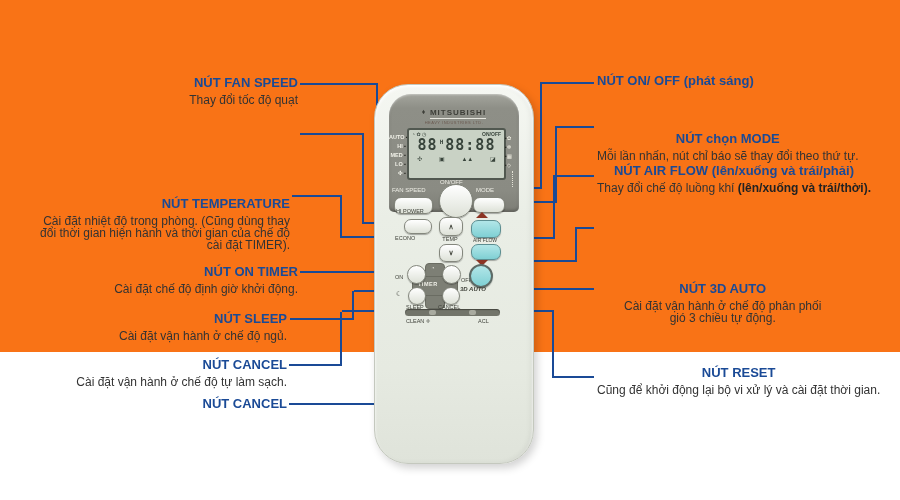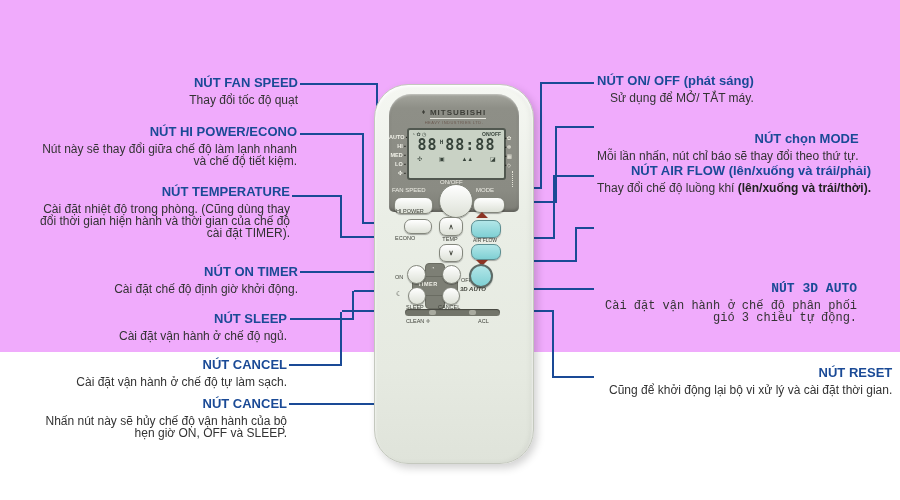--- a/index.html
+++ b/index.html
@@ -1,24 +1,24 @@
 <!DOCTYPE html>
 <html><head>
 <meta charset="utf-8">
 <style>
   html,body{margin:0;padding:0;}
   body{width:900px;height:500px;background:#ffffff;font-family:"Liberation Sans",sans-serif;overflow:hidden;}
-  #stage{position:relative;width:900px;height:352px;background:#f0abfc;}
+  #stage{position:relative;width:900px;height:352px;background:#f97316;}
 
   
   .note{position:absolute;}
   .note .t{font-size:13px;font-weight:bold;color:#1a4a96;line-height:15px;white-space:nowrap;}
   .note .d{font-size:12px;color:#333333;line-height:12.2px;margin-top:4px;white-space:pre-line;}
   .note.left{text-align:right;}
-  .note.right{text-align:right;}
+  .note.right{text-align:center;}
   .note .d b{font-weight:bold;color:#222;}
 
   
   .ln{position:absolute;background:#1a4a96;}
 
   
   .remote{position:absolute;left:374px;top:84px;width:158px;height:378px;border-radius:34px;
     background:linear-gradient(180deg,#f5f7f2 0%,#eaeee6 35%,#e6eae1 75%,#dfe3da 100%);
     border:1px solid #c4c8be;box-shadow:3px 4px 8px rgba(0,0,0,.18), inset 0 2px 3px #ffffff, inset -3px 0 5px rgba(0,0,0,.05);}
   .panel{position:absolute;left:14px;top:9px;width:130px;height:118px;border-radius:22px 22px 5px 5px;
@@ -60,67 +60,59 @@
 </style>
 </head>
 <body>
 
 <div id="stage">
 
   <div class="note left" style="right:602px;top:75px;">
     <div class="t">NÚT FAN SPEED</div>
     <div class="d">Thay đổi tốc độ quạt</div>
   </div>
-  <div class="note left" style="right:603px;top:124px;">
-    <div class="t">NÚT HI POWER/ECONO</div>
-    <div class="d">Nút này sẽ thay đổi giữa chế độ làm lạnh nhanh
-và chế độ tiết kiệm.</div>
-  </div>
-  <div class="note left" style="right:610px;top:184px;">
+  <div class="note left" style="right:610px;top:196px;">
     <div class="t">NÚT TEMPERATURE</div>
     <div class="d">Cài đặt nhiệt độ trong phòng. (Cũng dùng thay
 đổi thời gian hiện hành và thời gian của chế độ
 cài đặt TIMER).</div>
   </div>
   <div class="note left" style="right:613px;top:311px;">
     <div class="t">NÚT SLEEP</div>
     <div class="d">Cài đặt vận hành ở chế độ ngủ.</div>
   </div>
   <div class="note left" style="right:602px;top:264px;">
     <div class="t">NÚT ON TIMER</div>
     <div class="d">Cài đặt chế độ định giờ khởi động.</div>
   </div>
   <div class="note left" style="right:613px;top:357px;">
     <div class="t">NÚT CANCEL</div>
     <div class="d">Cài đặt vận hành ở chế độ tự làm sạch.</div>
   </div>
   <div class="note left" style="right:613px;top:396px;">
     <div class="t">NÚT CANCEL</div>
-    <div class="d">Nhấn nút này sẽ hủy chế độ vận hành của bộ
-hẹn giờ ON, OFF và SLEEP.</div>
   </div>
 
   <div class="note right" style="left:597px;top:73px;">
     <div class="t">NÚT ON/ OFF (phát sáng)</div>
-    <div class="d">Sử dụng để MỞ/ TẮT máy.</div>
   </div>
   <div class="note right" style="left:597px;top:131px;">
     <div class="t">NÚT chọn MODE</div>
     <div class="d">Mỗi lần nhấn, nút chỉ báo sẽ thay đổi theo thứ tự.</div>
   </div>
   <div class="note right" style="left:597px;top:163px;">
     <div class="t">NÚT AIR FLOW (lên/xuống và trái/phải)</div>
     <div class="d"><span>Thay đổi chế độ luồng khí </span><b>(lên/xuống và trái/thời).</b></div>
   </div>
-  <div class="note right" style="left:605px;top:281px;font-family:Liberation Mono, monospace;">
+  <div class="note right" style="left:624px;top:281px;">
     <div class="t">NÚT 3D AUTO</div>
     <div class="d">Cài đặt vận hành ở chế độ phân phối
 gió 3 chiều tự động.</div>
   </div>
-  <div class="note right" style="left:597px;top:365px;margin-left:12px;">
+  <div class="note right" style="left:597px;top:365px;">
     <div class="t">NÚT RESET</div>
     <div class="d">Cũng để khởi động lại bộ vi xử lý và cài đặt thời gian.</div>
   </div>
 
   <div class="ln" style="left:300px;top:83px;width:78px;height:2px;"></div>
   <div class="ln" style="left:376px;top:83px;width:2px;height:121px;"></div>
   <div class="ln" style="left:378px;top:202px;width:18px;height:2px;"></div>
 
   <div class="ln" style="left:300px;top:133px;width:64px;height:2px;"></div>
   <div class="ln" style="left:362px;top:133px;width:2px;height:91px;"></div>

